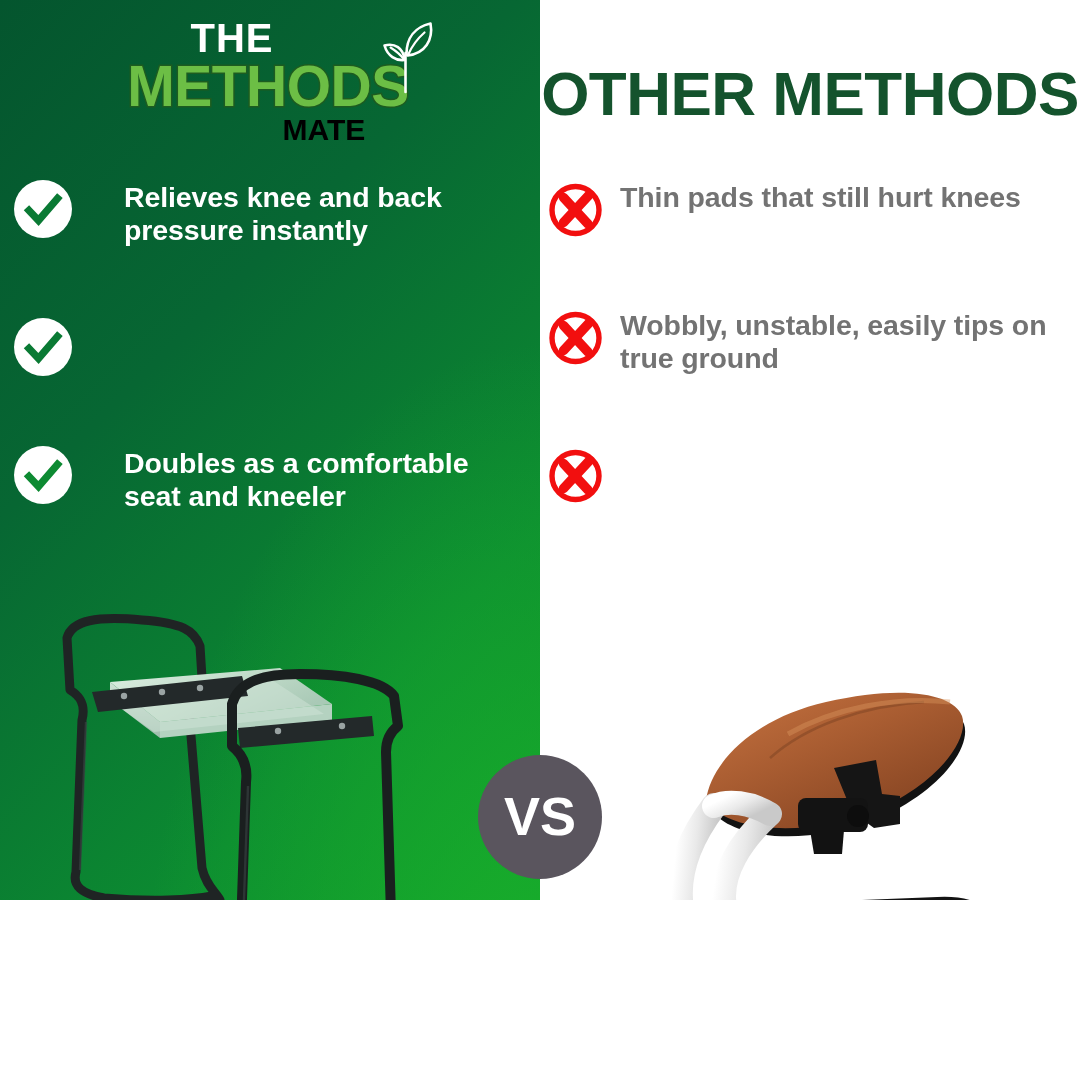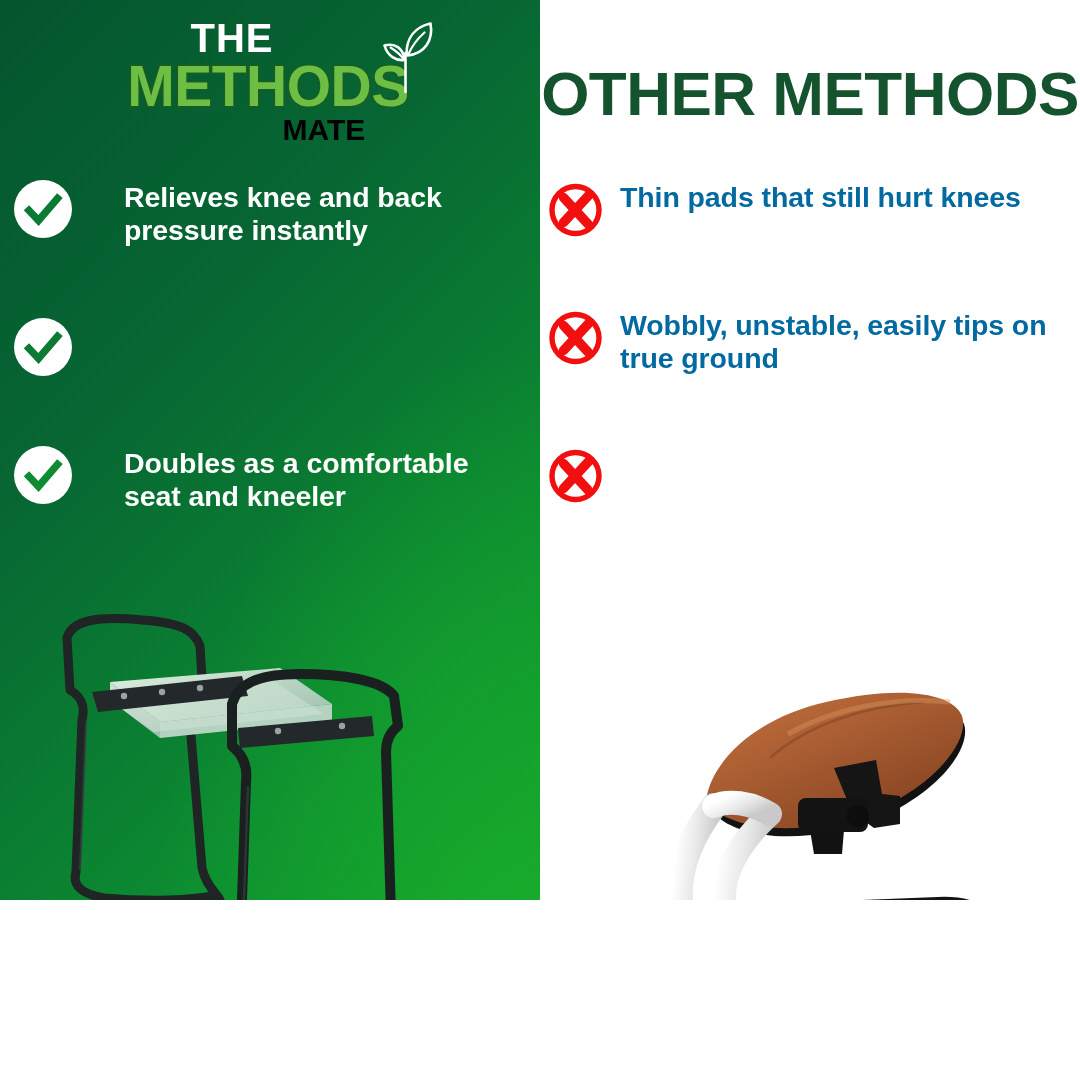--- a/index.html
+++ b/index.html
@@ -117,21 +117,21 @@
     margin-top: 4px;
   }
   .item-text {
     font-size: 28.5px;
     font-weight: 700;
     line-height: 1.17;
     letter-spacing: -0.1px;
     padding-top: 5px;
   }
   .list-left .item-text { color: #ffffff; margin-left: 36px; }
-  .list-right .item-text { color: #0369a1; }
+  .list-right .item-text { color: #737373; }
   .list-right .item { gap: 14px; }
 
   
   .vs-badge {
     position: absolute;
     left: 478px;
     top: 755px;
     width: 124px;
     height: 124px;
     border-radius: 50%;
@@ -323,14 +323,17 @@
     <path d="M130 168 C100 196 86 224 86 248 C86 268 96 282 110 292" fill="none" stroke="url(#tubeWhite)" stroke-width="24" stroke-linecap="round"></path>
     <path d="M76 158 C90 152 112 154 132 166" fill="none" stroke="url(#tubeWhite)" stroke-width="24" stroke-linecap="round"></path>
 
     <path d="M98 272 L300 264 C338 262 352 278 350 294 C348 310 330 318 300 318 L112 324" fill="none" stroke="#141414" stroke-width="30" stroke-linecap="round"></path>
 
     <path d="M74 312 L296 306" fill="none" stroke="#121212" stroke-width="30" stroke-linecap="round"></path>
 
     <path d="M120 266 L286 260" stroke="#3a3a3a" stroke-width="5" fill="none" opacity="0.6" stroke-linecap="round"></path>
   </svg>
 
+  <div class="vs-badge">
+    <span>VS</span>
+  </div>
 
 </div>
 
 </body></html>

